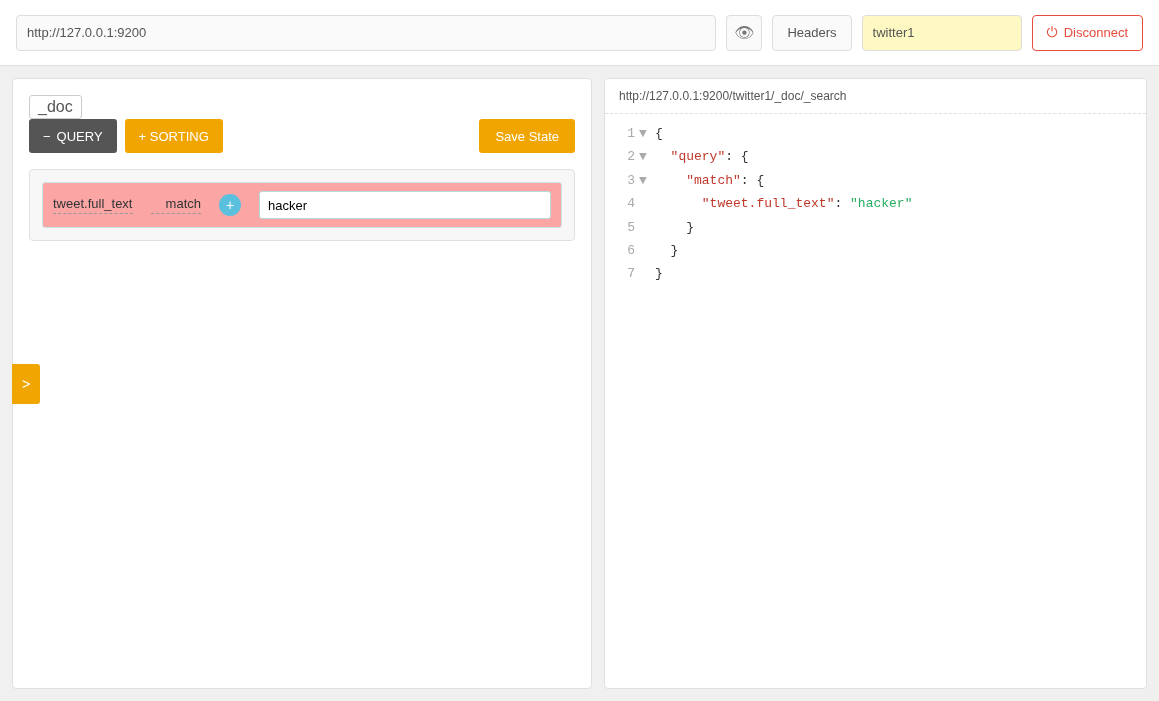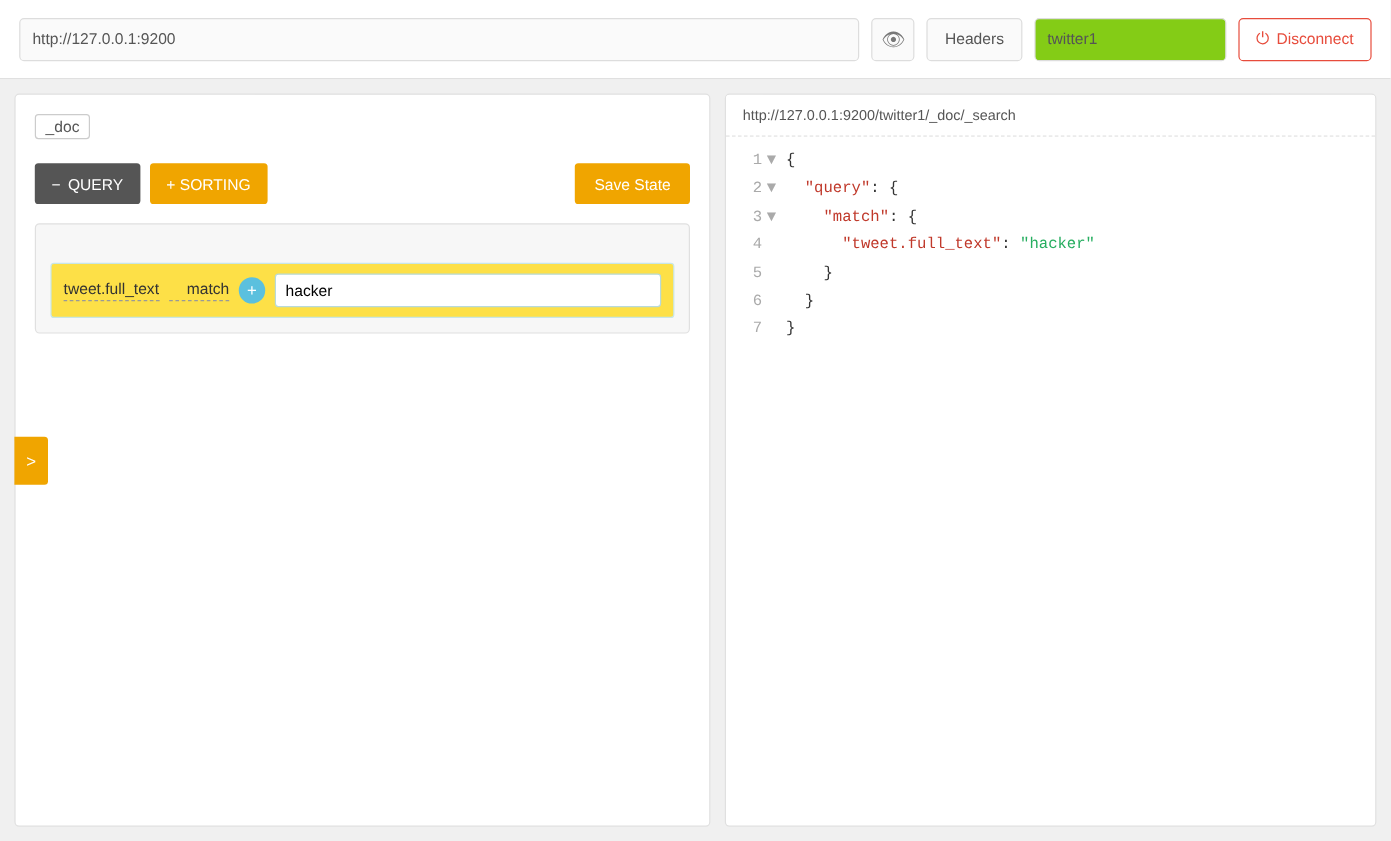--- a/index.html
+++ b/index.html
@@ -44,21 +44,21 @@
       color: #555;
     }
     .index-input {
       height: 36px;
       width: 160px;
       border: 1px solid #ddd;
       border-radius: 4px;
       padding: 0 10px;
       font-size: 13px;
       color: #555;
-      background: #84cc16;
+      background: #fef9c3;
       outline: none;
     }
     .disconnect-btn {
       height: 36px;
       padding: 0 14px;
       border: 1px solid #e74c3c;
       border-radius: 4px;
       background: #fff;
       cursor: pointer;
       font-size: 13px;
@@ -91,24 +91,24 @@
       padding: 16px;
       flex: 1;
     }
 
     
     .type-tag {
       display: inline-block;
       border: 1px solid #ccc;
       border-radius: 3px;
       padding: 2px 8px;
-      font-size: 13px;
-      color: #555;
-      background: #fff;
-      margin-bottom: 20px;
+      font-size: 16px;
+      color: #555;
+      background: #fff;
+      margin-bottom: 0;
     }
 
     
     .toolbar-row {
       display: flex;
       align-items: center;
       gap: 8px;
       margin-bottom: 16px;
     }
     .btn-query {
@@ -176,26 +176,25 @@
       font-size: 13px;
       color: #555;
       border-bottom: 1px dashed #999;
       padding-bottom: 2px;
     }
 
     
     .query-row {
       display: flex;
       align-items: center;
-      gap: 8px;
-      background: #fde047;
+      gap: 18px;
+      background: #fca5a5;
       border: 1px solid #c8e6e6;
       border-radius: 3px;
       padding: 8px 10px;
-      margin-top: 20px;
     }
     .query-field {
       font-size: 13px;
       color: #333;
       border-bottom: 1px dashed #999;
       padding-bottom: 2px;
       min-width: 80px;
     }
     .query-operator {
       font-size: 13px;

